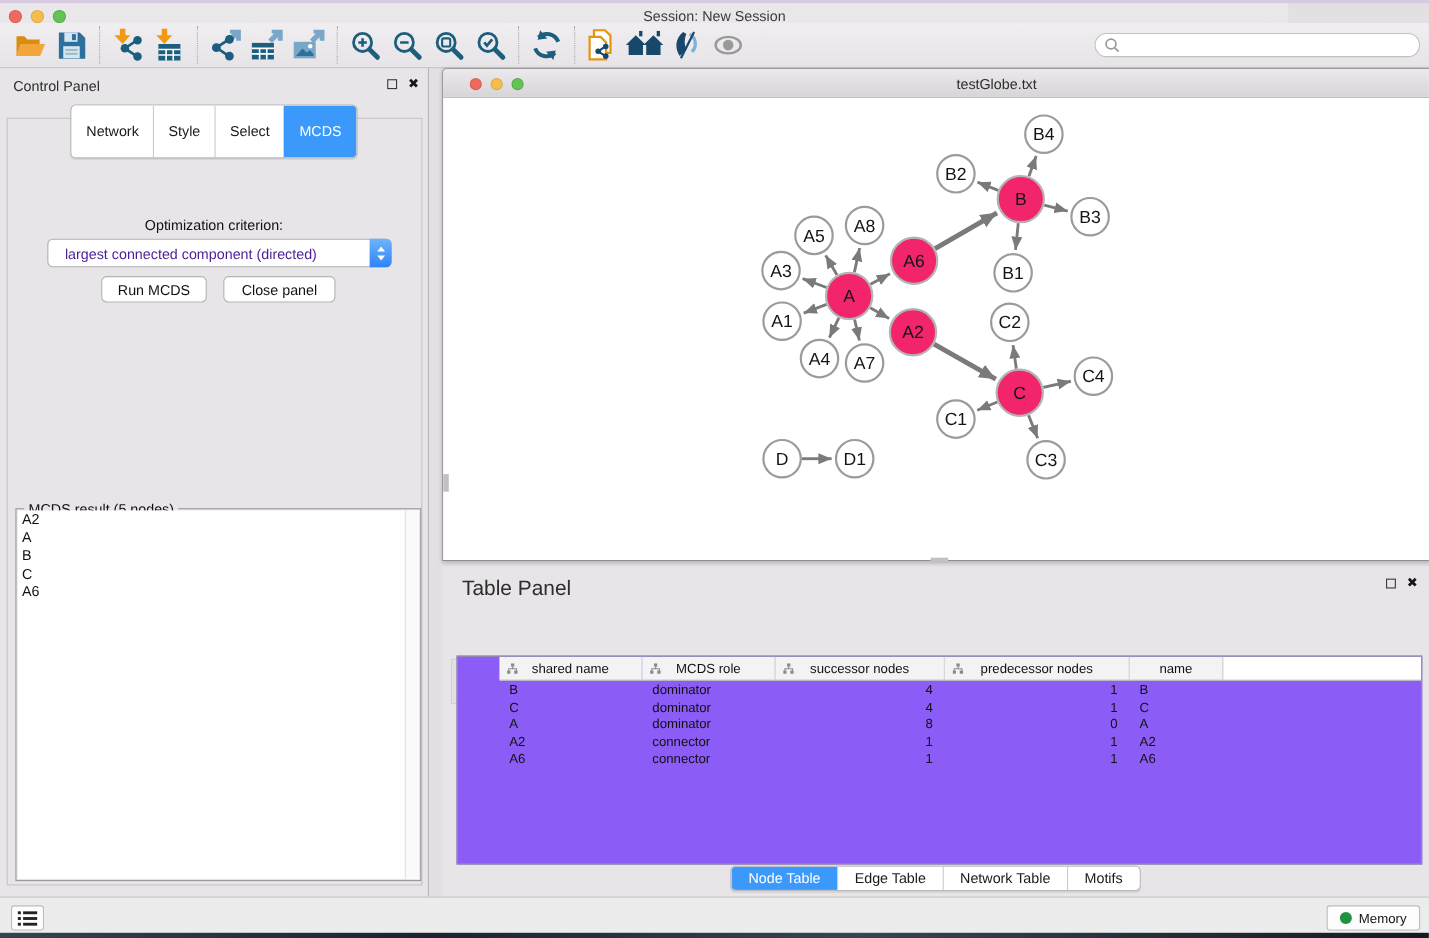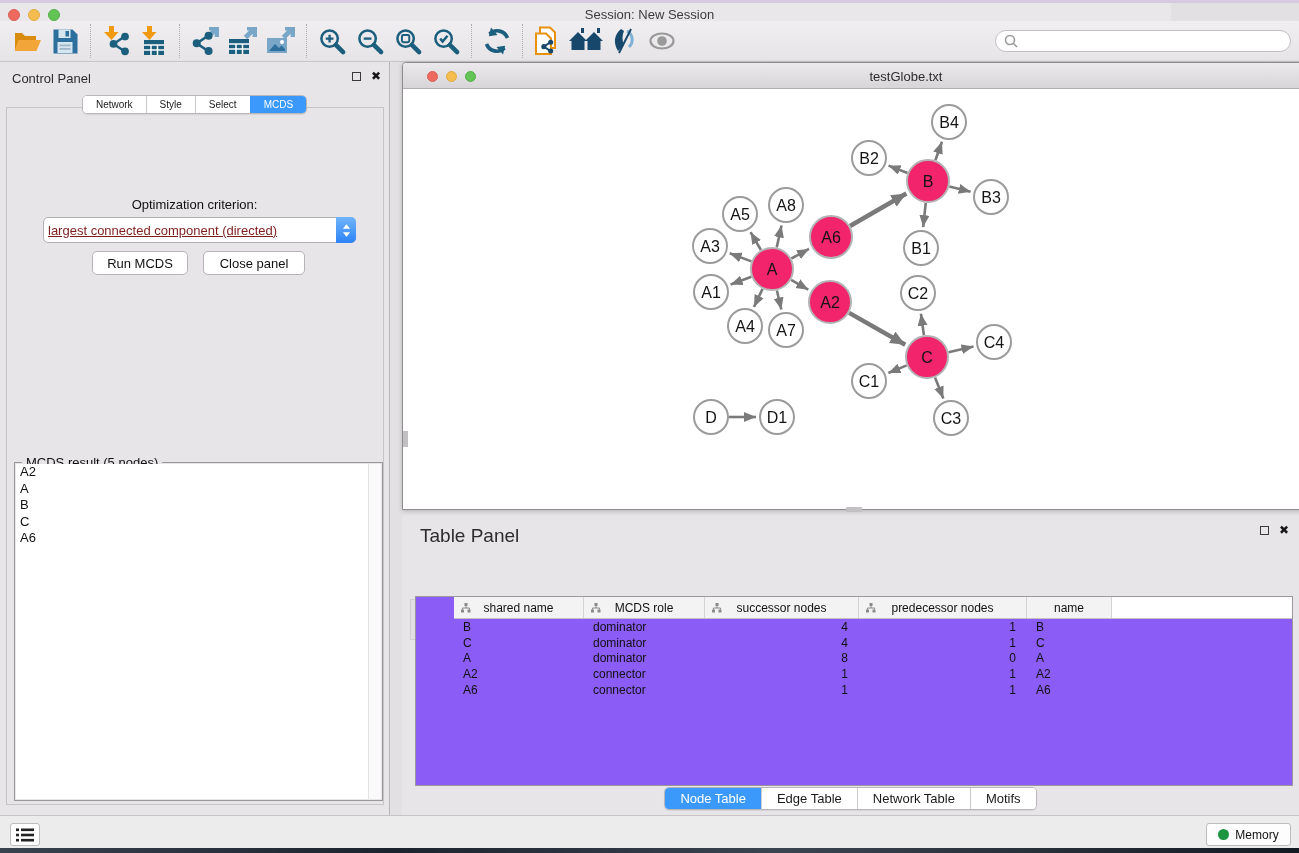--- a/index.html
+++ b/index.html
@@ -30,29 +30,29 @@
   .panel-head { position:absolute; left:0; top:0; width:100%; height:30px; }
   .panel-title { position:absolute; left:12px; top:9px; font-size:13px; color:#2d2d2d; }
   .winbtns { position:absolute; right:8px; top:9px; display:flex; gap:10px; align-items:center; }
   .floatbox { width:9px; height:9px; border:1.5px solid #3a3a3a; background:transparent; }
   .closex { font-size:12px; font-weight:bold; color:#161616; line-height:11px; }
 
   .inner-panel { position:absolute; left:6px; top:45px; width:378px; height:698px; border:1px solid #c6c4c6; }
 
   .seg { display:flex; border:1px solid #b9b7b9; border-radius:5px; overflow:hidden; background:#fff;
          box-shadow:0 1px 1px rgba(0,0,0,.08); }
-  .seg .tab { padding:3px 13px; font-size:10px; color:#1a1a1a; border-left:1px solid #cdcbcd; background:#fff; }
+  .seg .tab { padding:16px 13px; font-size:13px; color:#1a1a1a; border-left:1px solid #cdcbcd; background:#fff; }
   .seg .tab:first-child { border-left:none; }
   .seg .tab.active { background:#3b99fc; color:#fff; border-left-color:#3b99fc; }
   .cp-tabs { position:absolute; left:0; top:33px; width:100%; display:flex; justify-content:center; z-index:2; }
 
   .opt-label { position:absolute; left:0; top:135px; width:100%; text-align:center; font-size:13px; color:#111; }
   .dropdown { position:absolute; left:43px; top:155px; width:313px; height:26px; background:#fff;
               border:1px solid #b2b0b2; border-radius:5px; display:flex; align-items:center; }
-  .dropdown .val { flex:1; font-size:13px; padding-left:4px; color:#7f1d1d; white-space:nowrap;text-decoration:underline; }
+  .dropdown .val { flex:1; font-size:13px; padding-left:15px; color:#4c1d95; white-space:nowrap; }
   .stepper { width:20px; height:26px; margin:-1px -1px -1px 0; border-radius:0 5px 5px 0;
              background:linear-gradient(#6fb4fb,#2e83f6); display:flex; align-items:center; justify-content:center; }
   .btn { position:absolute; top:189px; height:24px; background:#fff; border:1px solid #b5b3b5;
          border-radius:5px; font-size:13px; color:#111; display:flex; align-items:center; justify-content:center; }
   #run-btn { left:92px; width:96px; }
   #closep-btn { left:203px; width:102px; }
 
   .fieldset { position:absolute; left:14px; top:400px; width:369px; height:339px; border:1px solid #9a989a; }
   .fieldset legend-l { position:absolute; left:7px; top:-8px; background:#e7e5e7; padding:0 4px; font-size:13px; color:#111; }
   .mcds-listbox { position:absolute; left:1px; top:1px; right:1px; bottom:1px; background:#fff; }

